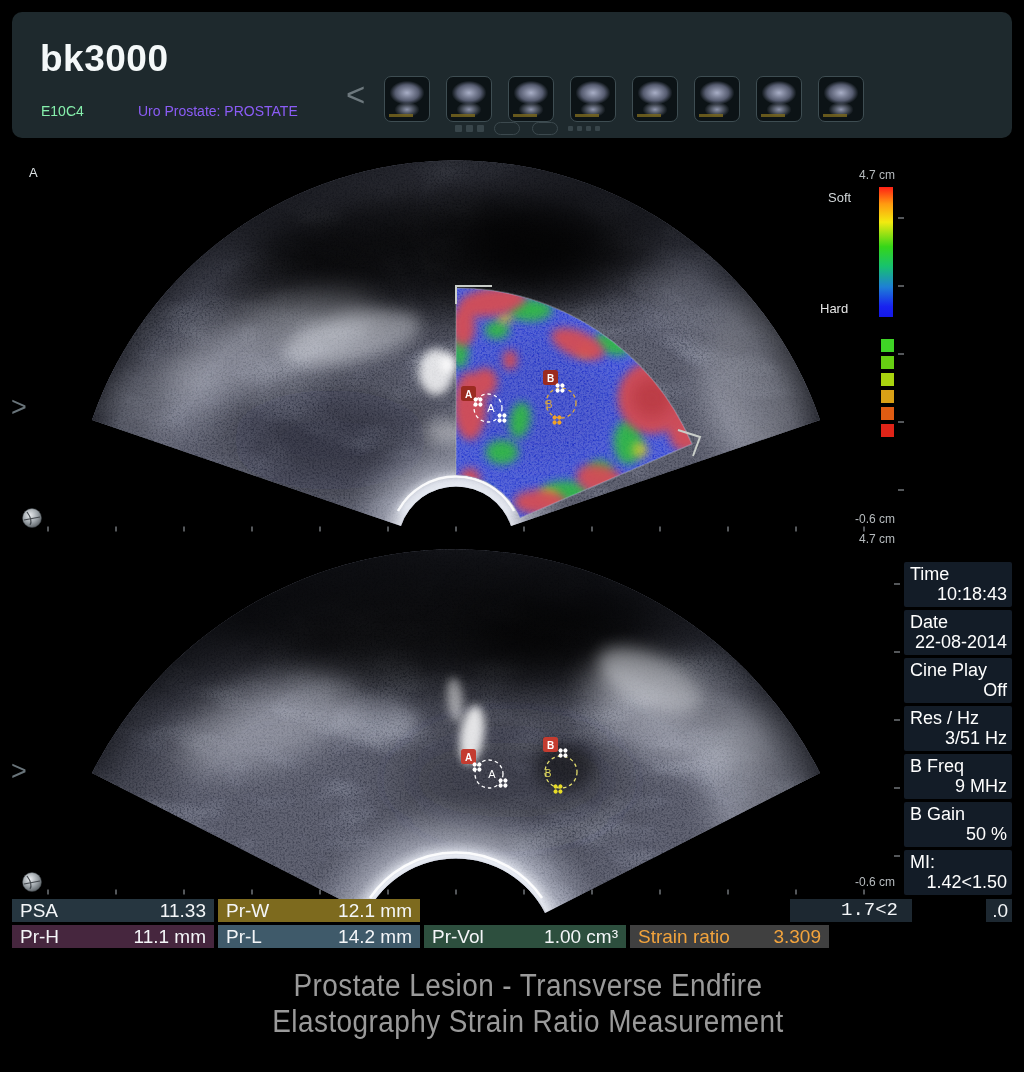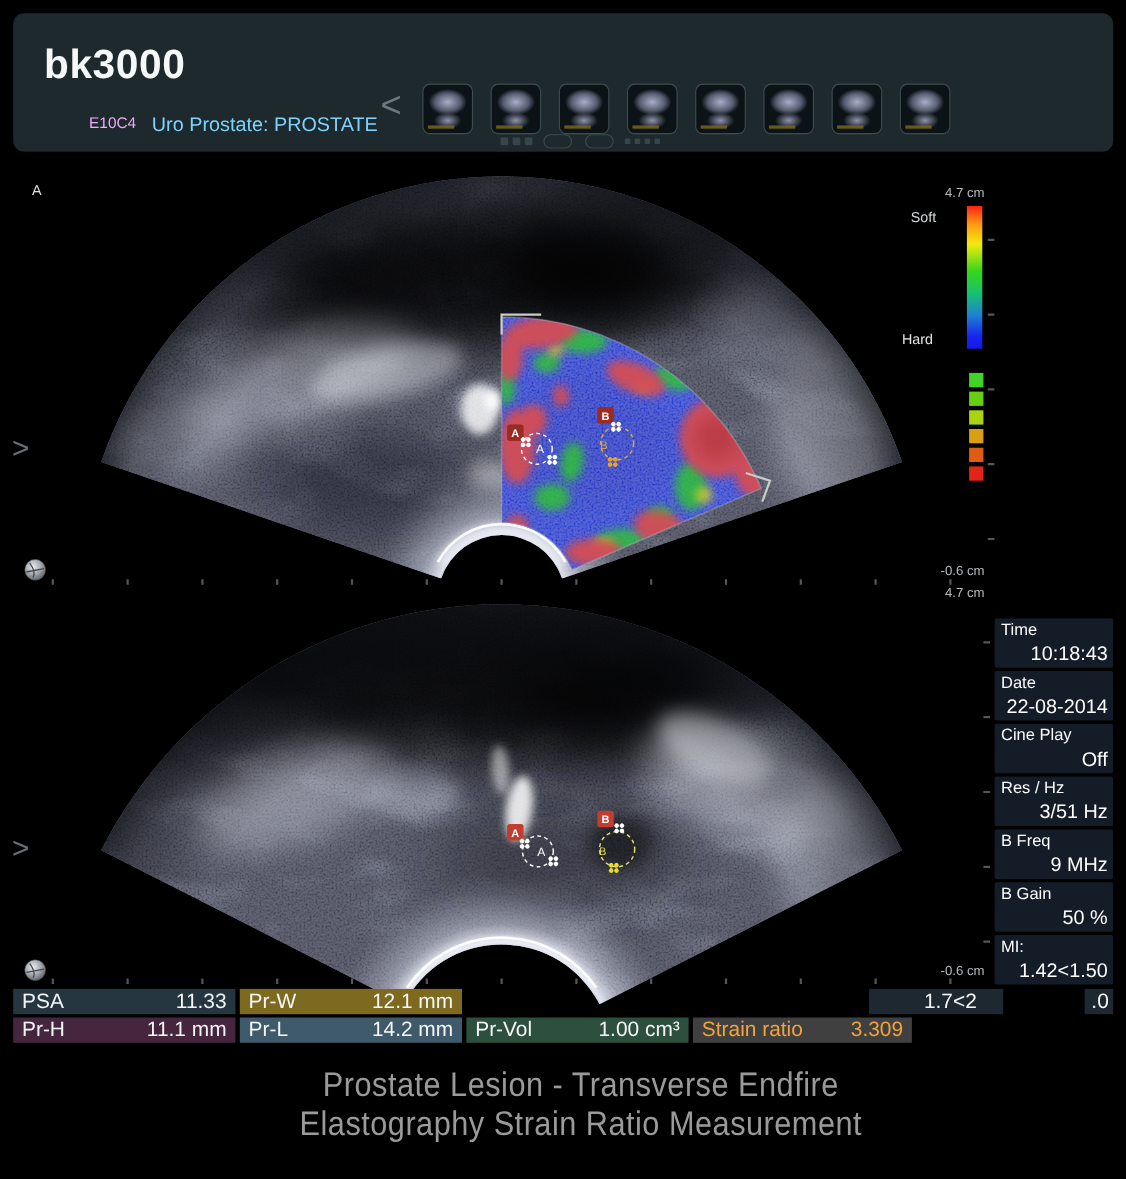--- a/index.html
+++ b/index.html
@@ -4,22 +4,22 @@
 <style>
   html,body{margin:0;padding:0;background:#000;}
   body{font-family:"Liberation Sans",sans-serif;-webkit-font-smoothing:antialiased;}
   #stage{position:relative;width:1024px;height:1072px;background:#000;overflow:hidden;}
   #stage *{box-sizing:border-box;}
   .abs{position:absolute;}
 
   
   .topbar{left:12px;top:12px;width:1000px;height:126px;background:#1e292d;border-radius:10px;}
   .brand{left:28px;top:26px;font-size:37px;font-weight:600;color:#f4f8f9;letter-spacing:.5px;}
-  .transducer{left:29px;top:91px;font-size:14px;color:#f0abfc;margin-left:40px;}
-  .preset{left:126px;top:91px;font-size:18px;color:#7dd3fc;text-align:center;}
+  .transducer{left:29px;top:91px;font-size:14px;color:#86efac;}
+  .preset{left:126px;top:91px;font-size:14px;color:#8b5cf6;text-align:center;}
   .thumb-back{left:334px;top:64px;font-size:33px;color:#6d787d;font-weight:400;cursor:pointer;}
   .thumbs{left:372px;top:64px;display:flex;gap:16px;}
   .thumb{width:46px;height:46px;border:1px solid #3e4d52;border-radius:7px;position:relative;overflow:hidden;cursor:pointer;
     background:
       radial-gradient(55% 38% at 50% 36%, #a8aec6 0%, #565c70 48%, rgba(0,0,0,0) 72%),
       radial-gradient(46% 28% at 50% 74%, #8f95ac 0%, rgba(0,0,0,0) 62%),
       #0c1316;}
   .thumb::after{content:"";position:absolute;left:4px;bottom:4px;width:24px;height:3px;background:#7d6a1e;opacity:.8;}
   .indicators{left:443px;top:110px;display:flex;align-items:center;}
   .ind-sq{width:7px;height:7px;background:#38454a;border-radius:1px;margin-right:4px;}
@@ -42,36 +42,36 @@
   .cbar{left:879px;top:187px;width:14px;height:130px;
     background:linear-gradient(to bottom,#ff2015 0%,#ff9a10 13%,#f2ea10 27%,#35d619 46%,#17c26e 61%,#1e7fd6 77%,#1822f0 92%,#1418e8 100%);}
   .swatches{left:881px;top:339px;width:13px;}
   .sw{width:13px;height:13px;margin-bottom:4px;}
   .sw1{background:#3fd426;} .sw2{background:#66cf12;} .sw3{background:#a9d40f;}
   .sw4{background:#d9a016;} .sw5{background:#e05c12;} .sw6{background:#e02418;}
 
   
   .panel{left:904px;top:562px;width:108px;}
   .ibox{position:relative;width:108px;height:45px;background:#131c27;margin-bottom:3px;border-radius:2px;}
-  .ilabel{position:absolute;left:6px;top:2px;font-size:15px;color:#fefefe;white-space:nowrap;}
+  .ilabel{position:absolute;left:6px;top:2px;font-size:18px;color:#fefefe;white-space:nowrap;}
   .ivalue{position:absolute;right:5px;bottom:2px;font-size:18px;color:#fefefe;white-space:nowrap;margin-top:20px;}
 
   
   .mbox{position:absolute;height:23px;line-height:23px;font-size:19px;color:#f4f6f8;}
   .mlabel{position:absolute;left:8px;}
   .mvalue{position:absolute;right:8px;}
   .m-psa   {left:12px; top:899px;width:202px;background:#263640;}
   .m-prw   {left:218px;top:899px;width:202px;background:#7d6a1e;}
   .m-r1a   {left:790px;top:899px;width:122px;background:#1d2831;}
   .m-r1b   {left:986px;top:899px;width:26px; background:#1d2831;}
   .m-prh   {left:12px; top:925px;width:202px;background:#46263e;padding-left:34px;}
   .m-prl   {left:218px;top:925px;width:202px;background:#3f5a6a;padding-left:36px;}
   .m-prvol {left:424px;top:925px;width:202px;background:#2d4f3e;}
   .m-strain{left:630px;top:925px;width:199px;background:#404040;color:#f2a33c;}
-  .m-r1a .mvalue{right:24px;} .m-r1b .mvalue{right:4px;}
+  .m-r1a .mvalue{right:14px;font-family:Liberation Mono, monospace;} .m-r1b .mvalue{right:4px;}
 
   
   .caption{left:32px;top:968px;width:992px;text-align:center;color:#9a9a9a;font-size:31px;
     line-height:36px;transform:scaleX(.9);transform-origin:center;letter-spacing:.5px;}
 </style>
 </head>
 <body>
 
 <div id="stage">
 

